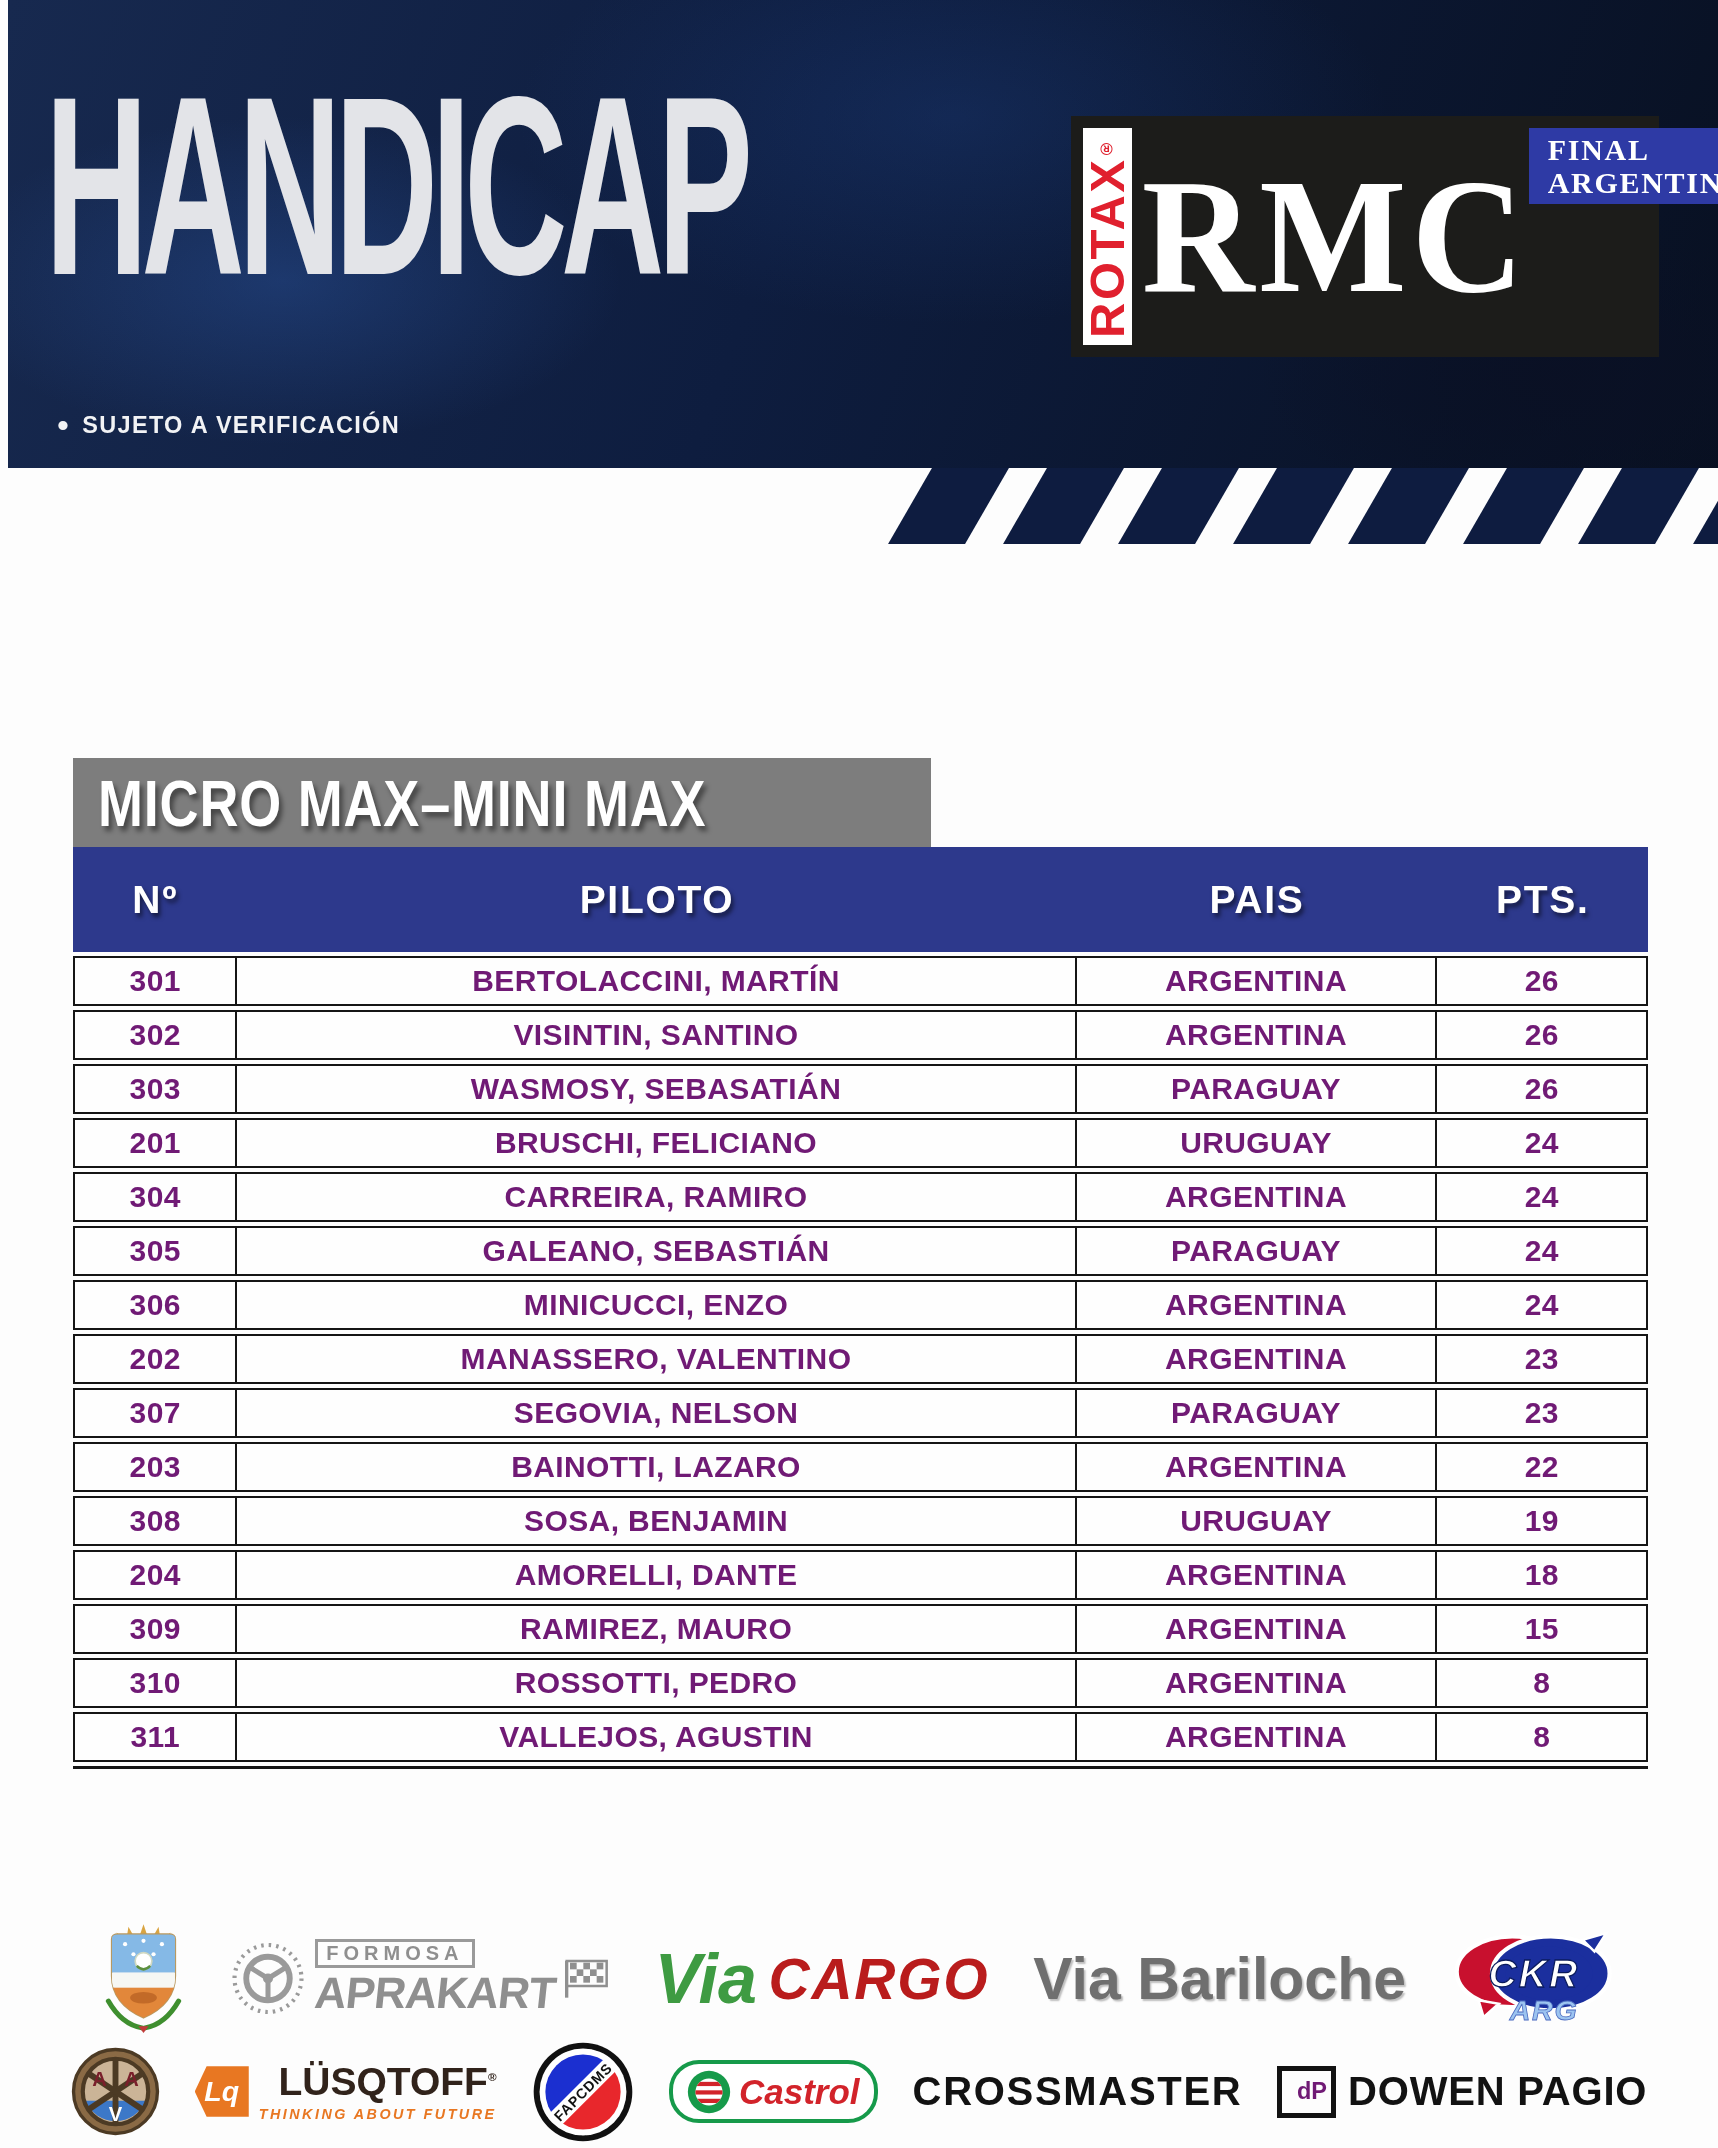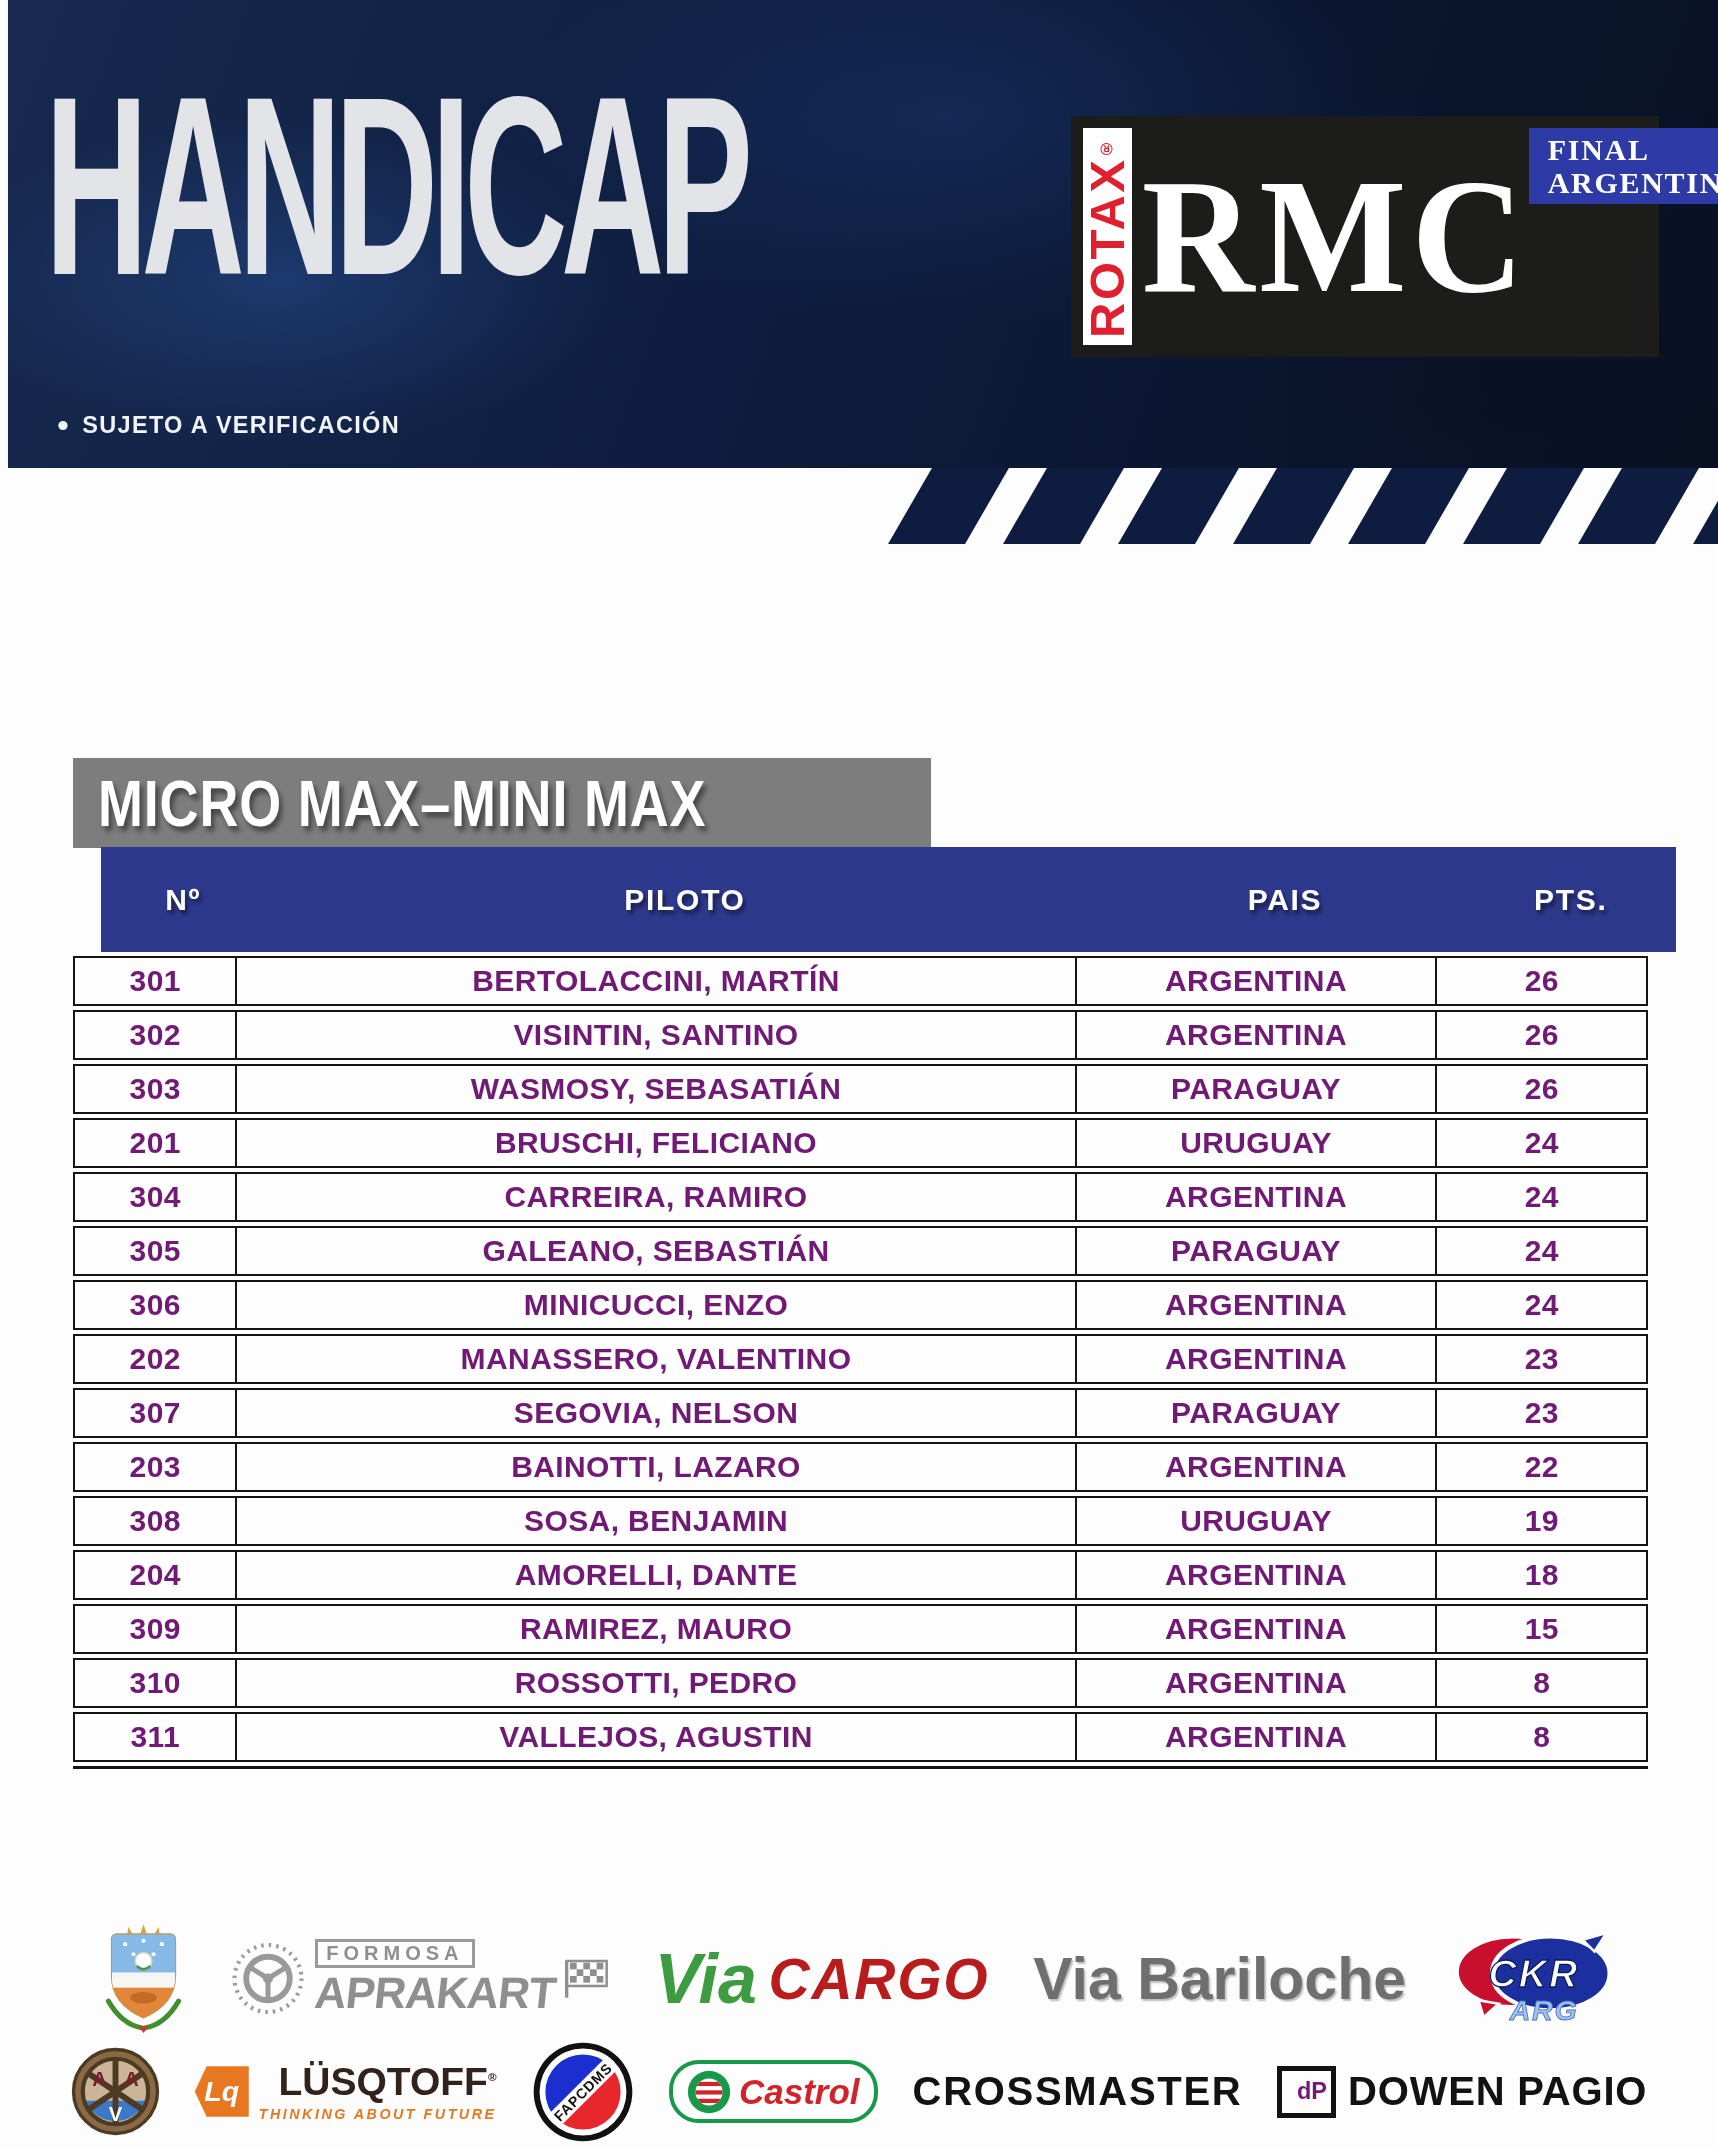--- a/index.html
+++ b/index.html
@@ -49,22 +49,22 @@
 
   
   .section-bar{position:absolute;left:73px;top:758px;width:858px;height:90px;background:#7d7d7d;
     display:flex;align-items:center;}
   .section-title{display:inline-block;padding-left:25px;color:#ffffff;font-weight:900;
     font-size:54px;letter-spacing:0.8px;transform:scaleY(1.2);transform-origin:left center;
     text-shadow:3.4px 4.2px 5px rgba(0,0,0,.45);white-space:nowrap;}
 
   
   .thead{position:absolute;left:73px;top:847px;width:1575px;height:105px;background:#2d398c;
-    display:flex;align-items:center;color:#ffffff;font-weight:900;font-size:30px;
-    letter-spacing:1.7px;text-shadow:2.5px 4.2px 4.2px rgba(0,0,0,.5);margin-left:28px;}
+    display:flex;align-items:center;color:#ffffff;font-weight:900;font-size:39px;
+    letter-spacing:1.7px;text-shadow:2.5px 4.2px 4.2px rgba(0,0,0,.5);}
   .thead span{display:inline-block;text-align:center;}
   .col-num{width:10.44%;} .col-pilot{width:53.28%;} .col-country{width:22.91%;} .col-pts{width:13.37%;}
   .tablewrap{position:absolute;left:73px;top:952px;width:1575px;border-bottom:3.4px solid #151515;}
   table.results{width:100%;border-collapse:separate;border-spacing:0 4.2px;}
   table.results td{border:2.5px solid #151515;border-left:none;height:44px;text-align:center;
     font-weight:800;font-size:30px;color:#701a75;letter-spacing:0.4px;background:#fefefe;}
   table.results td:first-child{border-left:2.5px solid #151515;}
 
   
   .sponsors{position:absolute;left:0;width:1718px;display:flex;justify-content:center;

